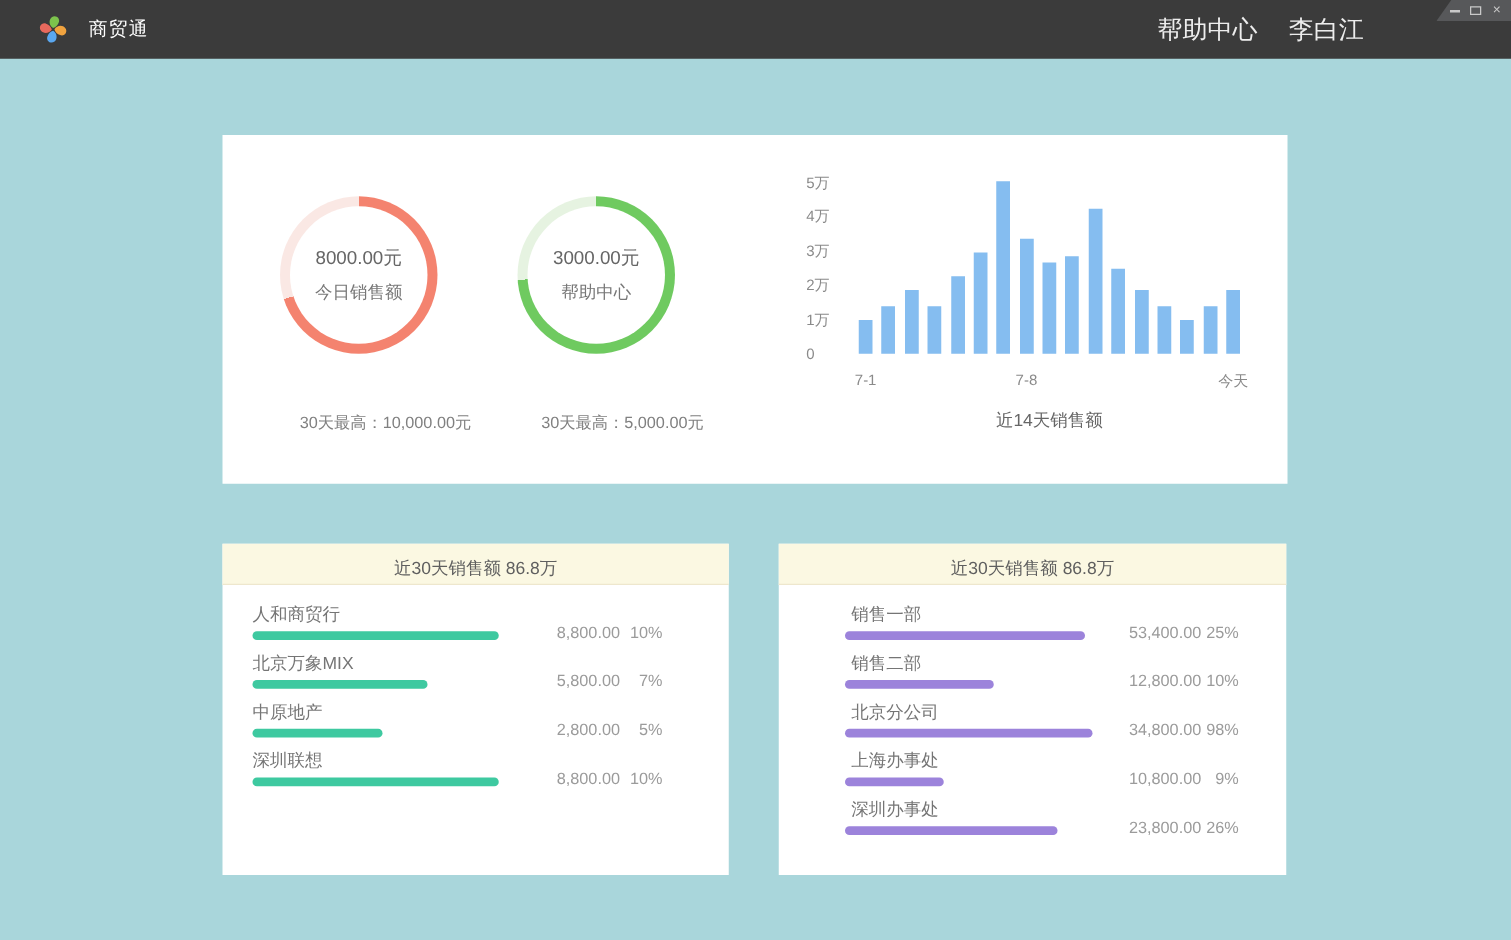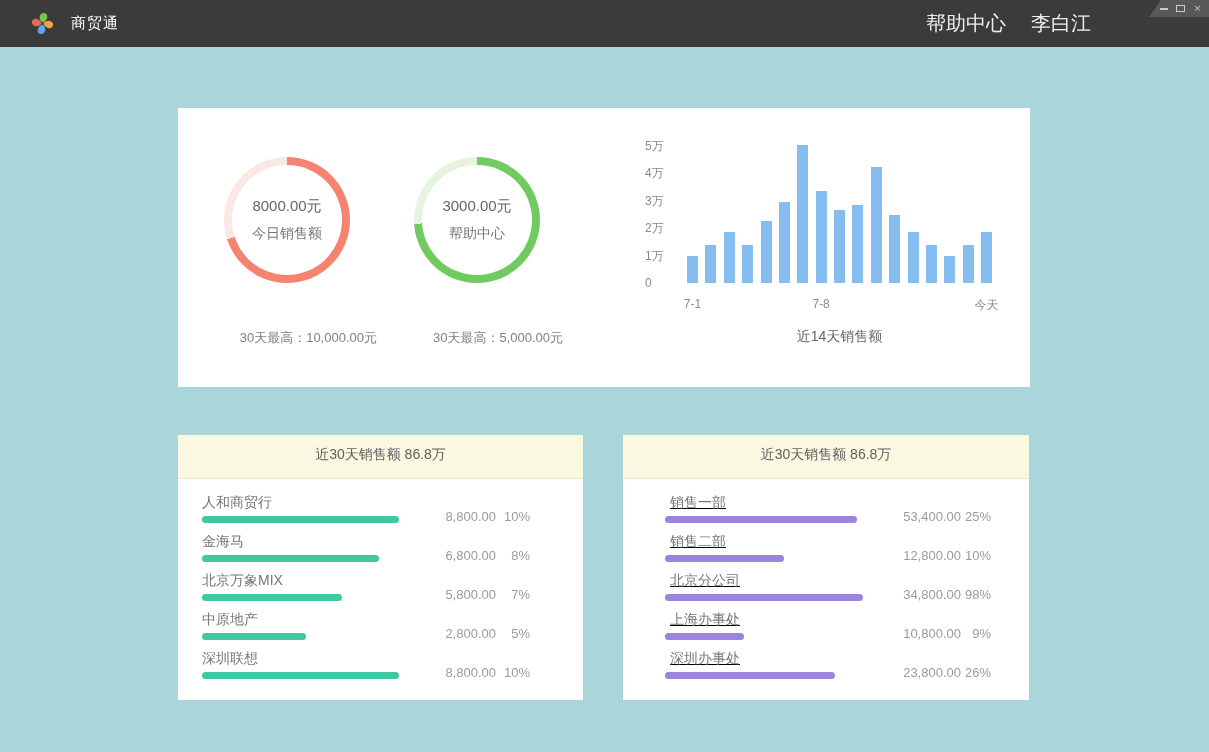--- a/index.html
+++ b/index.html
@@ -44,24 +44,24 @@
   .bars { position:absolute; left:509px; top:37px; width:305px; height:138px;
           display:flex; align-items:flex-end; justify-content:space-between; }
   .bar { width:11px; }
   .x-tick { position:absolute; top:189px; font-size:12px; color:#8a8a8a; transform:translateX(-50%); }
   .chart-title { position:absolute; left:509px; top:220px; width:305px; text-align:center;
                  font-size:14px; color:#666666; }
 
   
   .card-left  { left:178px; top:388px; width:405px; height:265px; }
   .card-right { left:623px; top:388px; width:406px; height:265px; }
-  .card-header { height:44px; line-height:39px; text-align:center; background:#fbf8e2;
+  .card-header { height:33px; line-height:39px; text-align:center; background:#fbf8e2;
                  border-bottom:1px solid #eee7cd; font-size:14px; color:#5f5f5f; }
   .rows { padding:16px 53px 0 24px; }
-  .card-right .rows { padding:16px 38px 0 42px;text-decoration:underline; }
+  .card-right .rows { padding:16px 38px 0 53px; }
   .list-row { position:relative; height:39px; }
   .row-name { font-size:14px; color:#757575; line-height:15px; }
   .card-right .row-name { margin-left:5px; }
   .bar-track { width:197px; margin-top:6px; }
   .card-right .bar-track { width:198px; }
   .row-bar { height:7px; border-radius:3.5px; }
   .row-val { position:absolute; right:0; top:14px; font-size:13px; color:#9b9b9b; }
   .val-pct { display:inline-block; width:34px; text-align:right; }
   .card-right .val-pct { width:30px; }
 </style>
@@ -157,27 +157,20 @@
       <div class="card-header">近30天销售额 86.8万</div>
       <div class="rows" id="customerRows">
           <div class="list-row">
             <div class="row-name">人和商贸行</div>
             <div class="bar-track">
               <div class="row-bar" style="width: 100%; background: rgb(62, 201, 160);"></div>
             </div>
             <div class="row-val"><span class="val-num">8,800.00</span><span class="val-pct">10%</span></div>
           </div>
           <div class="list-row">
-            <div class="row-name">金海马</div>
-            <div class="bar-track">
-              <div class="row-bar" style="width: 90%; background: rgb(62, 201, 160);"></div>
-            </div>
-            <div class="row-val"><span class="val-num">6,800.00</span><span class="val-pct">8%</span></div>
-          </div>
-          <div class="list-row">
             <div class="row-name">北京万象MIX</div>
             <div class="bar-track">
               <div class="row-bar" style="width: 71%; background: rgb(62, 201, 160);"></div>
             </div>
             <div class="row-val"><span class="val-num">5,800.00</span><span class="val-pct">7%</span></div>
           </div>
           <div class="list-row">
             <div class="row-name">中原地产</div>
             <div class="bar-track">
               <div class="row-bar" style="width: 53%; background: rgb(62, 201, 160);"></div>

